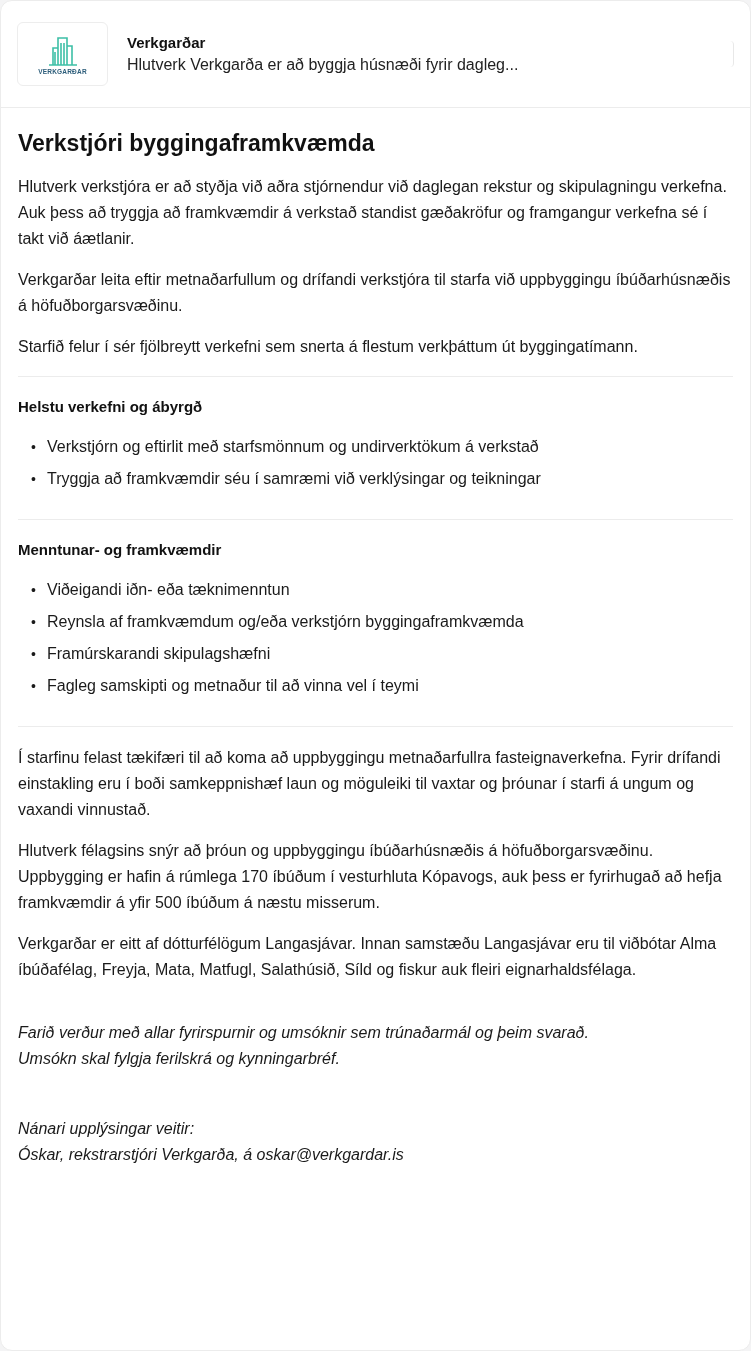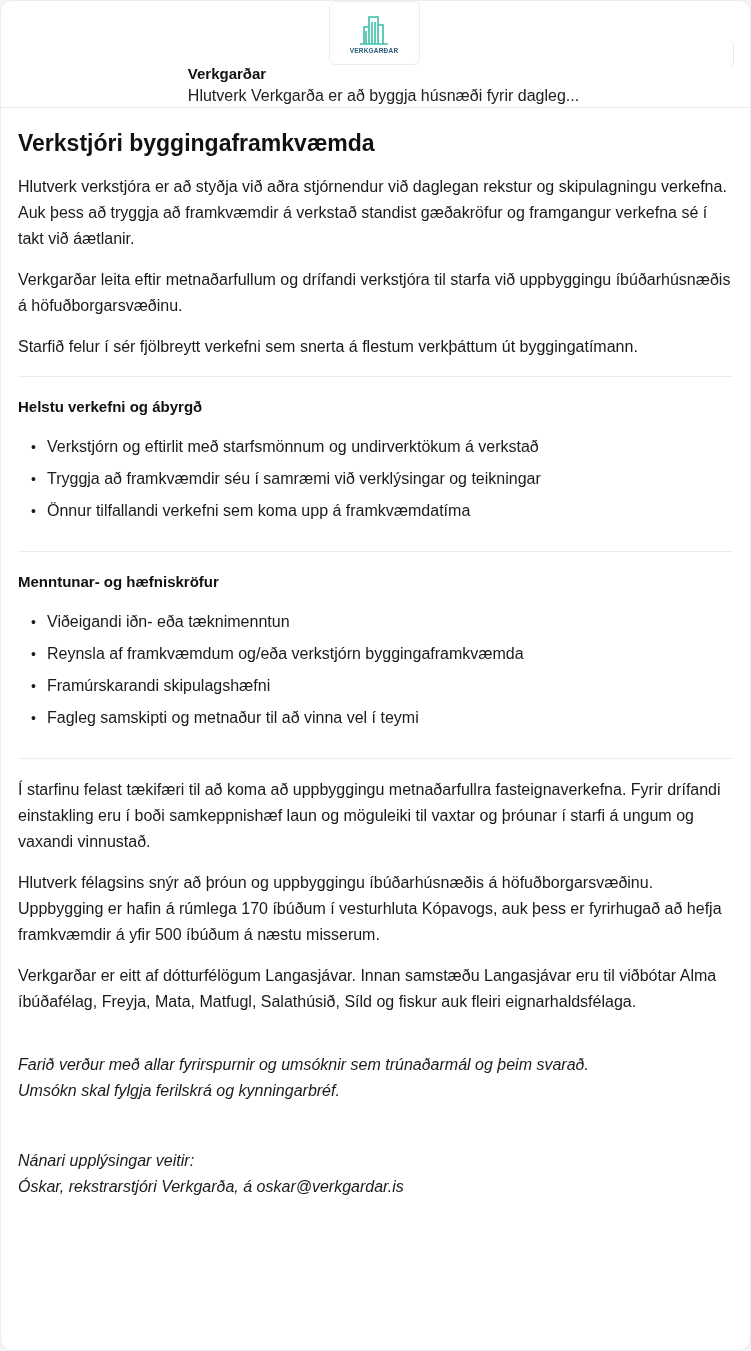--- a/index.html
+++ b/index.html
@@ -4,21 +4,21 @@
   <style>
     * { box-sizing: border-box; margin: 0; padding: 0; }
     html, body { width: 751px; height: 1351px; background: #f4f4f5; overflow: hidden; }
     body { font-family: "Liberation Sans", "DejaVu Sans", sans-serif; color: #111; }
     .card {
       position: absolute; left: 0; top: 0; width: 751px; height: 1351px;
       background: #fff; border: 1px solid #ececec; border-radius: 12px; overflow: hidden;
     }
     .header {
       height: 107px; display: flex; align-items: center; padding-left: 16px;
-      border-bottom: 1px solid #ececec; position: relative; flex-direction: column;
+      border-bottom: 1px solid #ececec; position: relative;
     }
     .logo-box {
       width: 91px; height: 64px; border: 1px solid #ededed; border-radius: 6px;
       display: flex; flex-direction: column; align-items: center; justify-content: center;
       margin-right: 19px; background: #fff;
     }
     .logo-box svg { display: block; }
     .logo-text { font-size: 6.5px; font-weight: bold; color: #2c5d7a; letter-spacing: 0.2px; margin-top: 2px; }
     .company-name { font-size: 15px; font-weight: bold; color: #111; margin-bottom: 5px; }
     .company-tagline { font-size: 16px; color: #222; }
@@ -69,26 +69,25 @@
     <p>Hlutverk verkstjóra er að styðja við aðra stjórnendur við daglegan rekstur og skipulagningu verkefna. Auk þess að tryggja að framkvæmdir á verkstað standist gæðakröfur og framgangur verkefna sé í takt við áætlanir.</p>
     <p>Verkgarðar leita eftir metnaðarfullum og drífandi verkstjóra til starfa við uppbyggingu íbúðarhúsnæðis á höfuðborgarsvæðinu.</p>
     <p>Starfið felur í sér fjölbreytt verkefni sem snerta á flestum verkþáttum út byggingatímann.</p>
 
     <div class="divider"></div>
 
     <h3>Helstu verkefni og ábyrgð</h3>
     <ul>
       <li>Verkstjórn og eftirlit með starfsmönnum og undirverktökum á verkstað</li>
       <li>Tryggja að framkvæmdir séu í samræmi við verklýsingar og teikningar</li>
-      <li>Önnur tilfallandi verkefni sem koma upp á framkvæmdatíma</li>
     </ul>
 
     <div class="divider" style="margin-top:24px;"></div>
 
-    <h3>Menntunar- og hæfniskröfur</h3>
+    <h3>Menntunar- og framkvæmdir</h3>
     <ul>
       <li>Viðeigandi iðn- eða tæknimenntun</li>
       <li>Reynsla af framkvæmdum og/eða verkstjórn byggingaframkvæmda</li>
       <li>Framúrskarandi skipulagshæfni</li>
       <li>Fagleg samskipti og metnaður til að vinna vel í teymi</li>
     </ul>
 
     <div class="divider" style="margin-top:24px; margin-bottom:18px;"></div>
 
     <p>Í starfinu felast tækifæri til að koma að uppbyggingu metnaðarfullra fasteignaverkefna. Fyrir drífandi einstakling eru í boði samkeppnishæf laun og möguleiki til vaxtar og þróunar í starfi á ungum og vaxandi vinnustað.</p>

